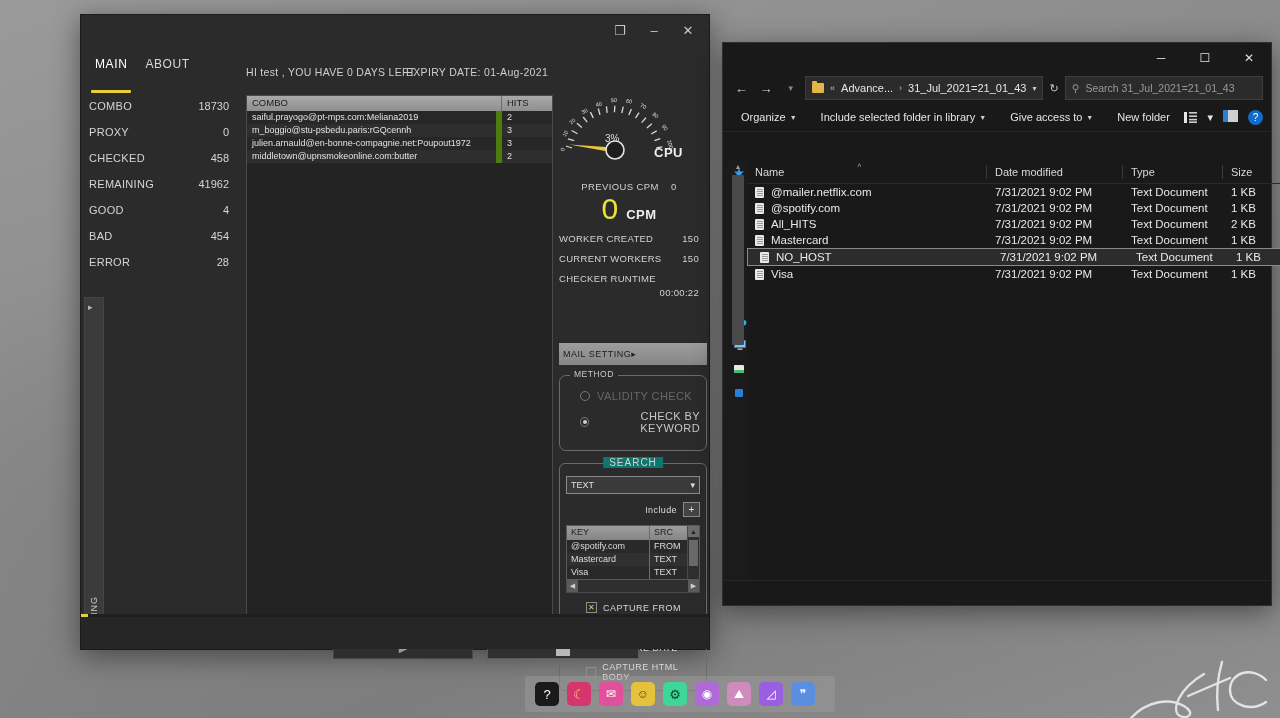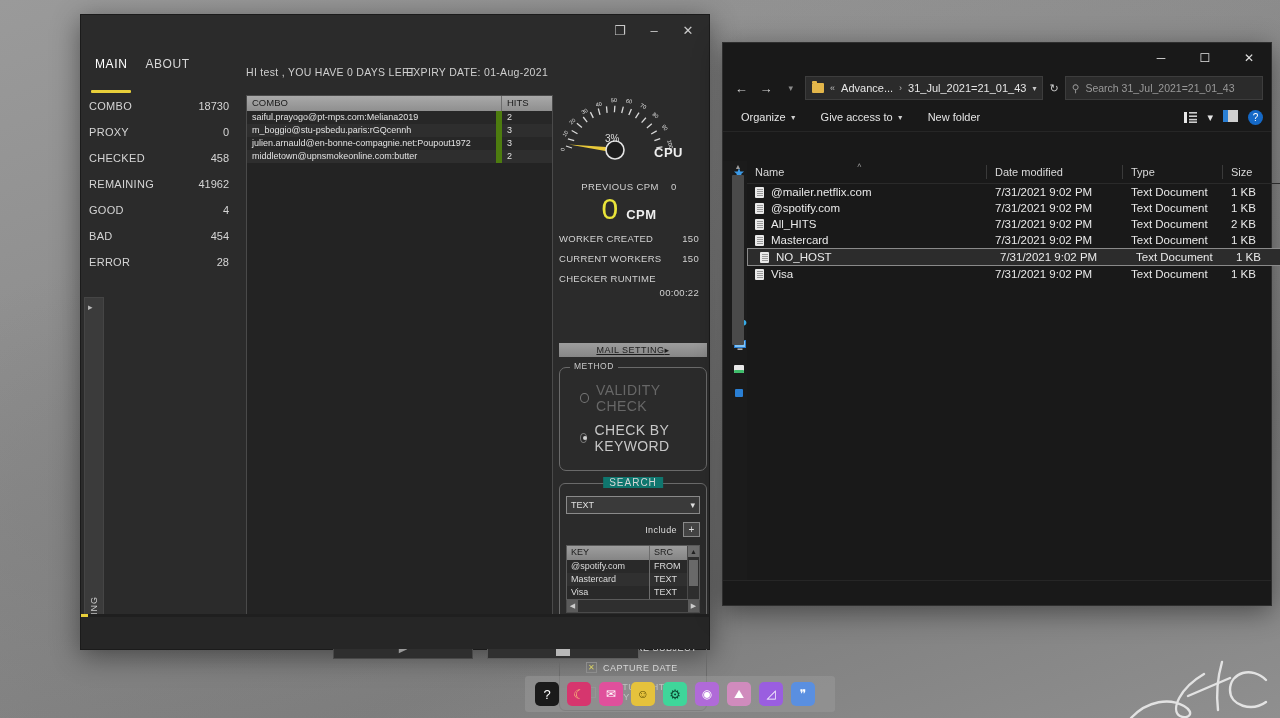--- a/index.html
+++ b/index.html
@@ -74,25 +74,25 @@
   #prevcpm{font-size:9.5px;color:#d0d0d0;letter-spacing:.4px;margin-top:4px;text-align:center;}
   #cpmrow{display:flex;align-items:baseline;justify-content:center;gap:8px;margin-top:2px;}
   #cpmval{font-size:30px;color:#e9e43a;line-height:1;}
   #cpmlbl{font-size:13px;font-weight:bold;color:#efefef;letter-spacing:.5px;}
   .wrow{display:flex;justify-content:space-between;font-size:9.5px;color:#d2d2d2;margin-top:9px;letter-spacing:.3px;}
   .wrow.single{display:block;}
   .wrt{text-align:right;font-size:9.5px;color:#d2d2d2;margin-top:3px;}
 
   
   #mailset{position:absolute;left:478px;top:298px;width:148px;}
-  #ms-head{display:flex;justify-content:center;align-items:center;height:14px;
-    background:linear-gradient(#9d9d9d,#868686);color:#1c1c1c;font-size:9px;padding:0 4px;letter-spacing:.5px;text-decoration:underline;}
+  #ms-head{display:flex;justify-content:flex-start;align-items:center;height:22px;
+    background:linear-gradient(#9d9d9d,#868686);color:#1c1c1c;font-size:9px;padding:0 4px;letter-spacing:.5px;}
   .gbox{border:1px solid #6a6a6a;border-radius:7px;margin-top:10px;padding:10px 6px 8px;position:relative;}
   .gbox .legend{position:absolute;top:-7px;left:10px;background:#2b2b2b;padding:0 4px;font-size:8.5px;color:#c9c9c9;letter-spacing:.5px;}
-  .radio{display:flex;align-items:center;gap:7px;font-size:14px;letter-spacing:.4px;margin:4px 0 8px 14px;}
+  .radio{display:flex;align-items:center;gap:7px;font-size:11px;letter-spacing:.4px;margin:4px 0 8px 14px;text-align:right;}
   .radio .dot{width:8px;height:8px;border-radius:50%;border:1px solid #777;display:inline-block;position:relative;}
   .radio.on .dot:after{content:"";position:absolute;left:2px;top:2px;width:4px;height:4px;border-radius:50%;background:#cfcfcf;}
   .radio.off{color:#676767;}
   .radio.on{color:#c7c7c7;}
   .searchbox{border:1px solid #6a6a6a;border-radius:6px;margin-top:12px;padding:12px 6px 8px;position:relative;}
   .searchbox .legend{position:absolute;top:-7px;left:50%;transform:translateX(-50%);background:#0f766e;padding:0 6px;font-size:10px;color:#d5d5d5;letter-spacing:1px;}
   .sel{height:16px;background:#3a3a3a;border:1px solid #8a8a8a;display:flex;align-items:center;
     justify-content:space-between;padding:0 4px;font-size:9px;color:#e0e0e0;}
   .kwrow{display:flex;align-items:center;justify-content:flex-end;gap:6px;margin-top:8px;font-size:9px;color:#dcdcdc;letter-spacing:.4px;}
   .plus{width:15px;height:13px;border:1px solid #8a8a8a;background:#444;display:flex;align-items:center;justify-content:center;font-size:10px;color:#ddd;}
@@ -445,20 +445,24 @@
       <span>Search 31_Jul_2021=21_01_43</span>
     </div>
   </div>
 
   <div id="exp-toolbar">
     <div class="tb">
       <span>Organize</span>
       <span class="cv">▼</span>
     </div>
     <div class="tb">
+      <span>Include selected folder in library</span>
+      <span class="cv">▼</span>
+    </div>
+    <div class="tb">
       <span>Give access to</span>
       <span class="cv">▼</span>
     </div>
     <div class="tb">
       <span>New folder</span>
     </div>
     <div class="tb-right">
       <span class="viewico">
         <svg width="13" height="11" viewBox="0 0 13 11">
             <rect x="0" y="0" width="3" height="11" fill="#e8e8e8"></rect>

